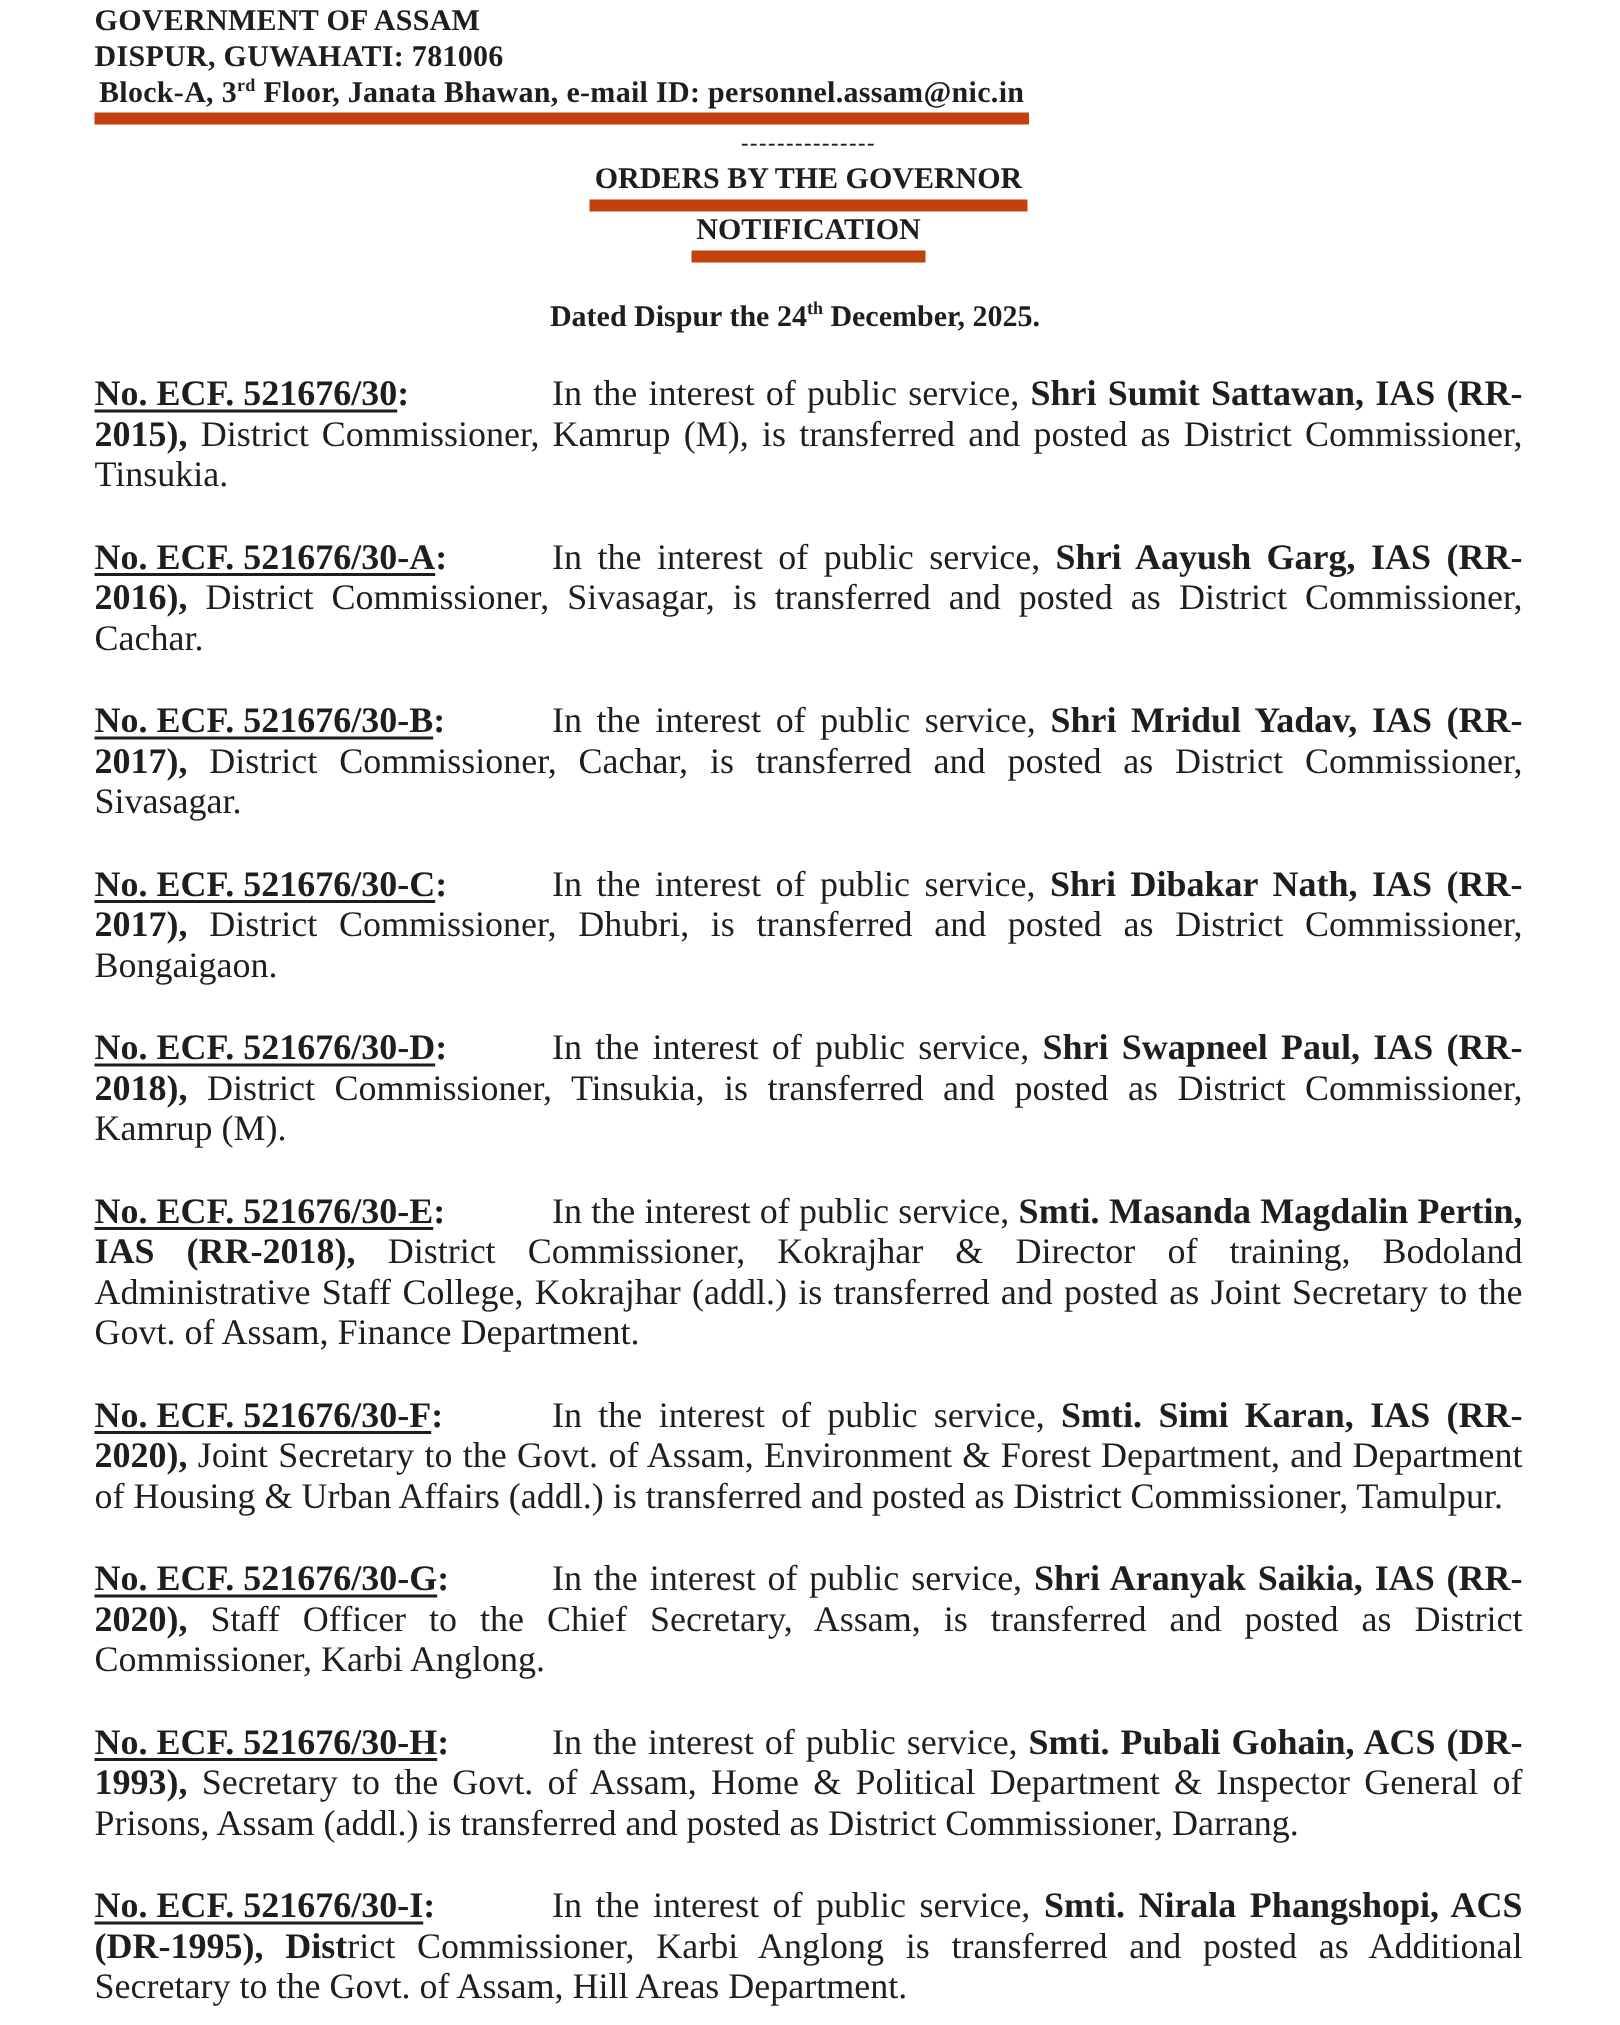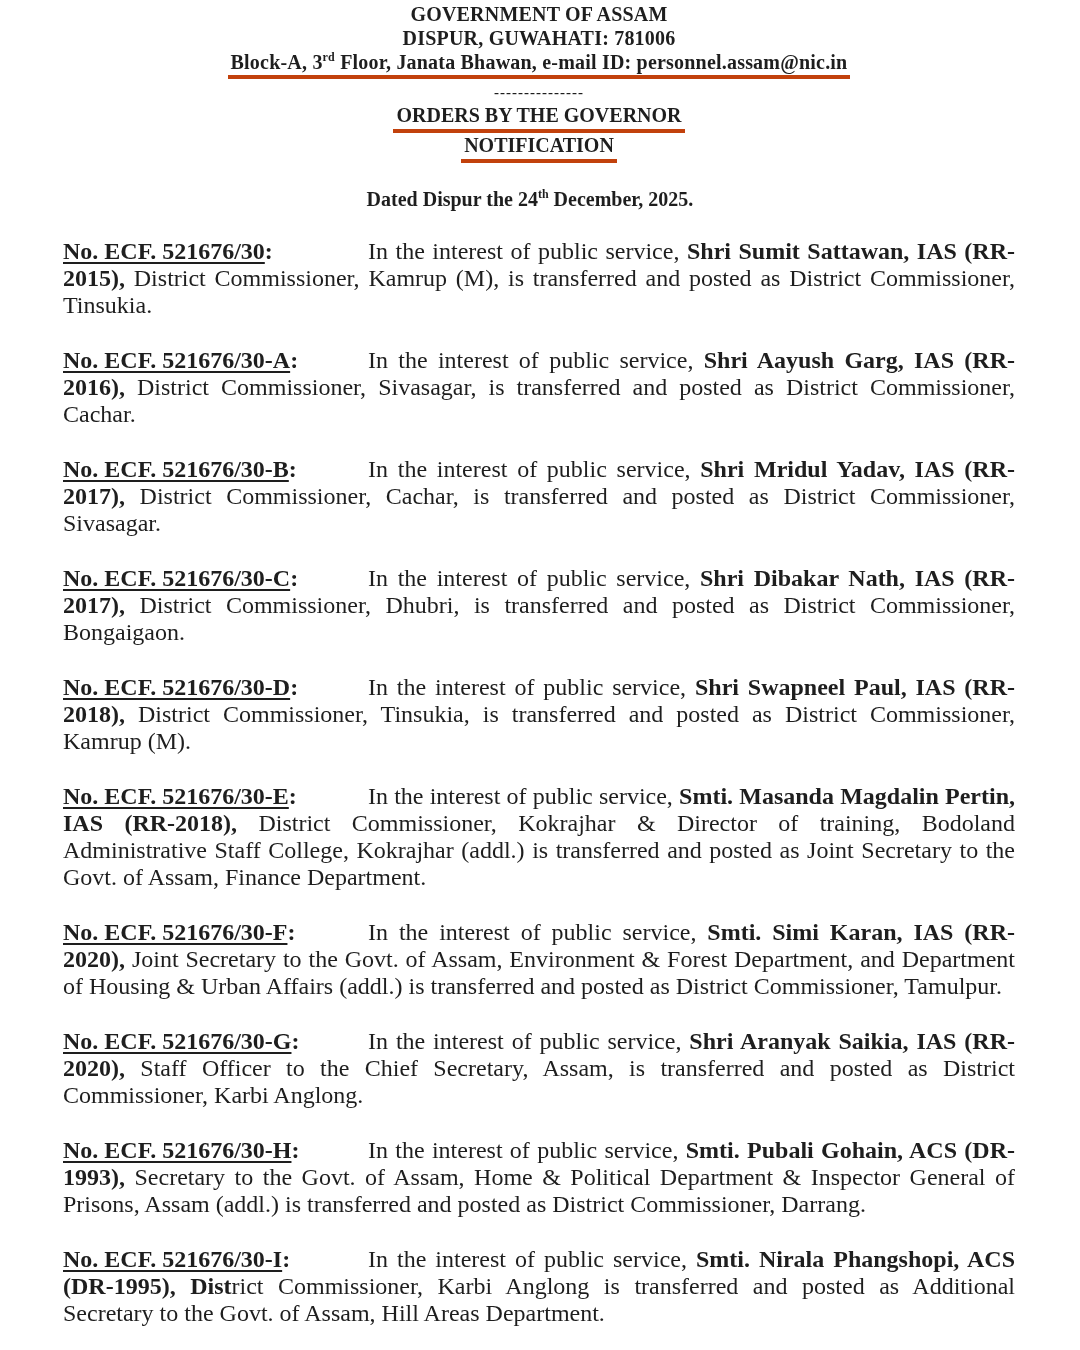--- a/index.html
+++ b/index.html
@@ -8,29 +8,28 @@
     height: 1350px;
     overflow: hidden;
     background: #ffffff;
     color: #1e1e1e;
     font-family: "Liberation Serif", serif;
   }
   .doc {
     padding: 2px 65px 0 63px;
   }
   .hdr {
-    text-align: center;
     font-weight: bold;
     font-size: 20px;
     line-height: 24px;
     letter-spacing: 0.2px;
   }
   .u-block {
     display: inline-block;
-    border-bottom: 4px solid #c2410c;
+    border-bottom: 8px solid #c2410c;
     padding: 0 3px 1px 3px;
   }
   .sep {
     text-align: center;
     font-weight: bold;
     font-size: 15px;
     line-height: 14px;
     margin: 6px 0 4px 0;
     letter-spacing: 1px;
   }

